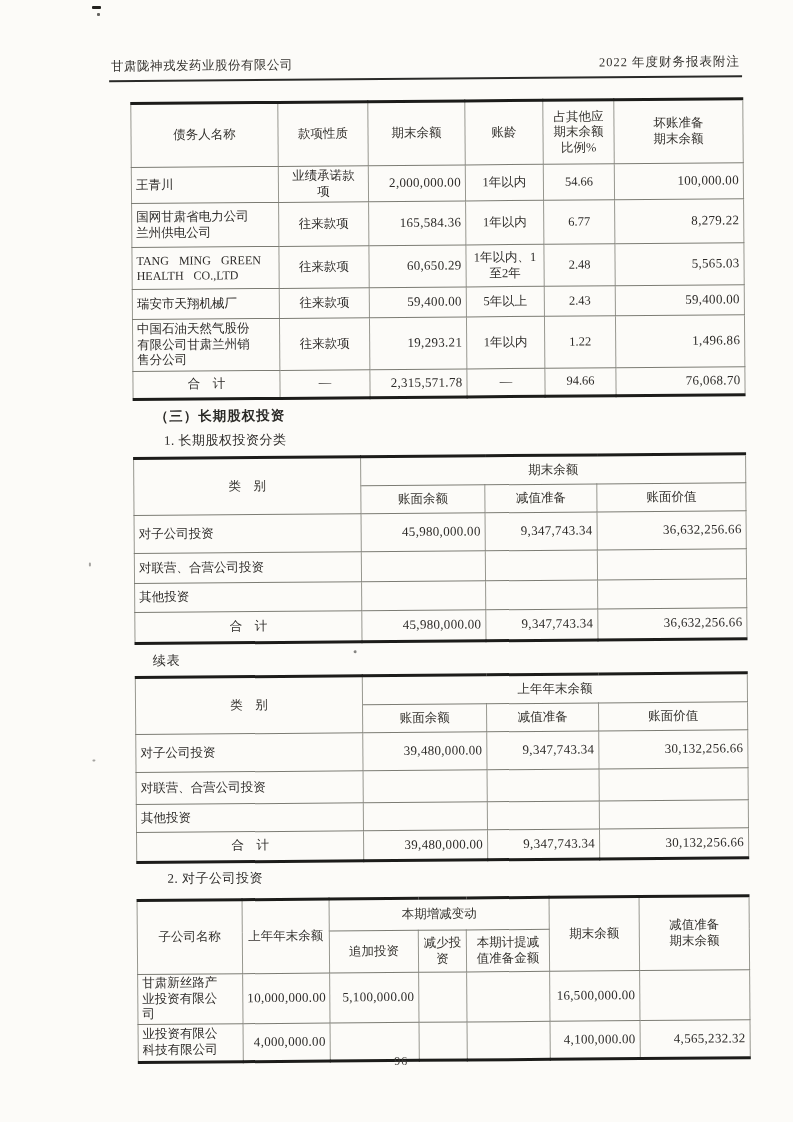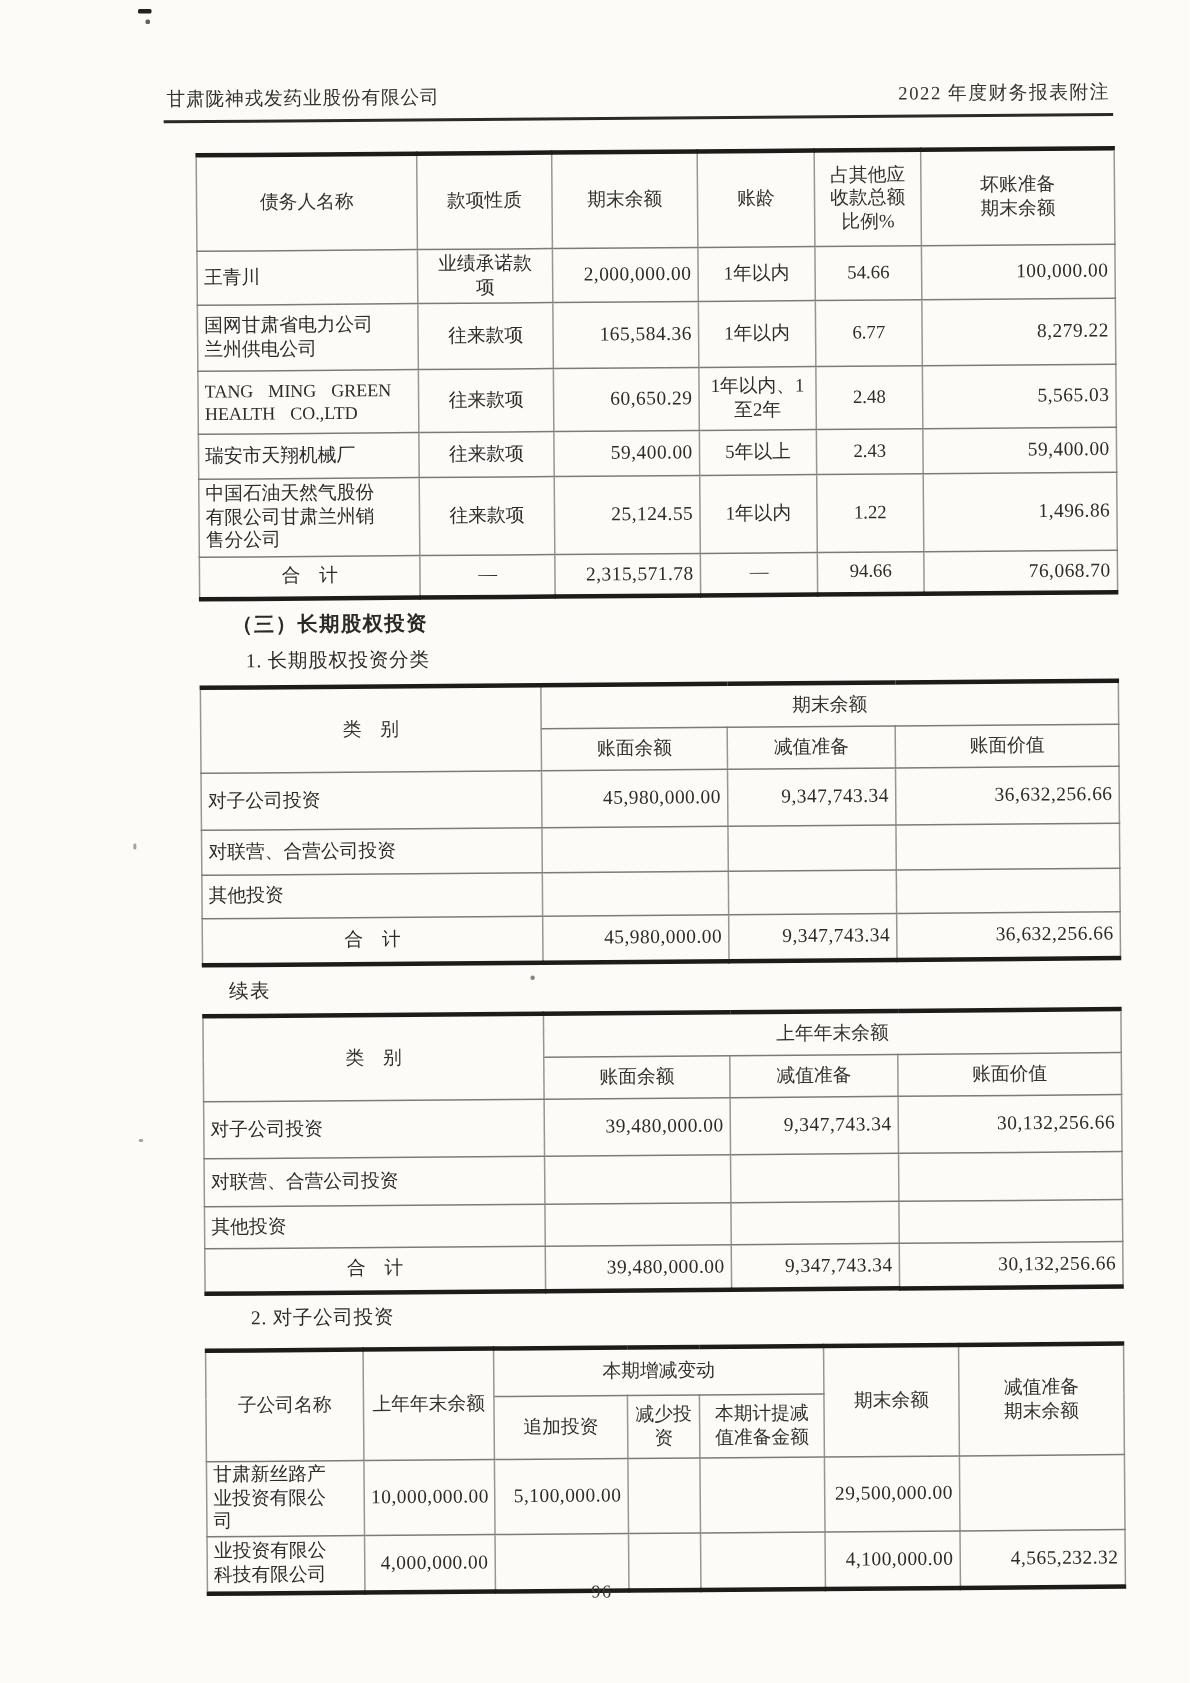--- a/index.html
+++ b/index.html
@@ -93,21 +93,21 @@
             <col style="width:71px">
             <col style="width:129px">
         </colgroup>
         <tbody>
             <tr style="height:64px">
           <th class="hd">债务人名称</th>
           <th class="hd">款项性质</th>
           <th class="hd">期末余额</th>
           <th class="hd">账龄</th>
           <th class="hd">占其他应
-收款总额
+期末余额
 比例%</th>
           <th class="hd">坏账准备
 期末余额</th>
         </tr>
         <tr style="height:36px">
           <td class="nm">王青川</td>
           <td class="ctr">业绩承诺款
 项</td>
           <td class="num">2,000,000.00</td>
           <td class="ctr">1年以内</td>
@@ -139,21 +139,21 @@
           <td class="num">59,400.00</td>
           <td class="ctr">5年以上</td>
           <td class="ctr">2.43</td>
           <td class="num">59,400.00</td>
         </tr>
         <tr style="height:52px">
           <td class="nm">中国石油天然气股份
 有限公司甘肃兰州销
 售分公司</td>
           <td class="ctr">往来款项</td>
-          <td class="num">25,124.55</td>
+          <td class="num">19,293.21</td>
           <td class="ctr">1年以内</td>
           <td class="ctr">1.22</td>
           <td class="num">1,496.86</td>
         </tr>
         <tr style="height:28px">
           <td class="ctr">合　计</td>
           <td class="ctr">—</td>
           <td class="num">2,315,571.78</td>
           <td class="ctr">—</td>
           <td class="ctr">94.66</td>
@@ -287,21 +287,21 @@
 值准备金额</th>
         </tr>
         <tr style="height:47px">
           <td class="nm">甘肃新丝路产
 业投资有限公
 司</td>
           <td class="num">10,000,000.00</td>
           <td class="num">5,100,000.00</td>
           <td class="num"></td>
           <td class="num"></td>
-          <td class="num">29,500,000.00</td>
+          <td class="num">16,500,000.00</td>
           <td class="num"></td>
         </tr>
         <tr style="height:38px">
           <td class="nm">业投资有限公
 科技有限公司</td>
           <td class="num">4,000,000.00</td>
           <td class="num"></td>
           <td class="num"></td>
           <td class="num"></td>
           <td class="num">4,100,000.00</td>

